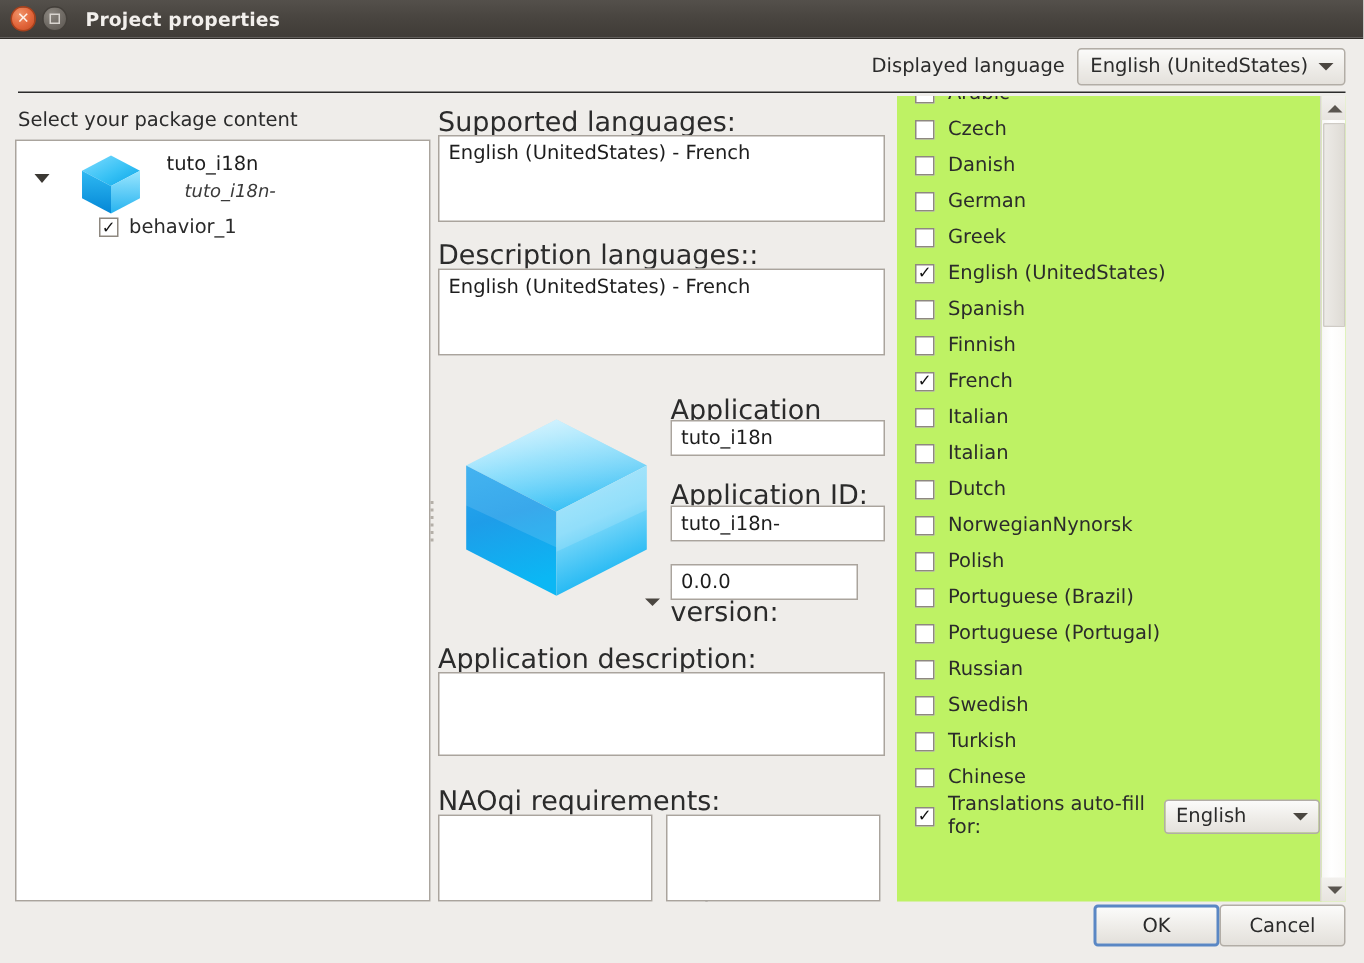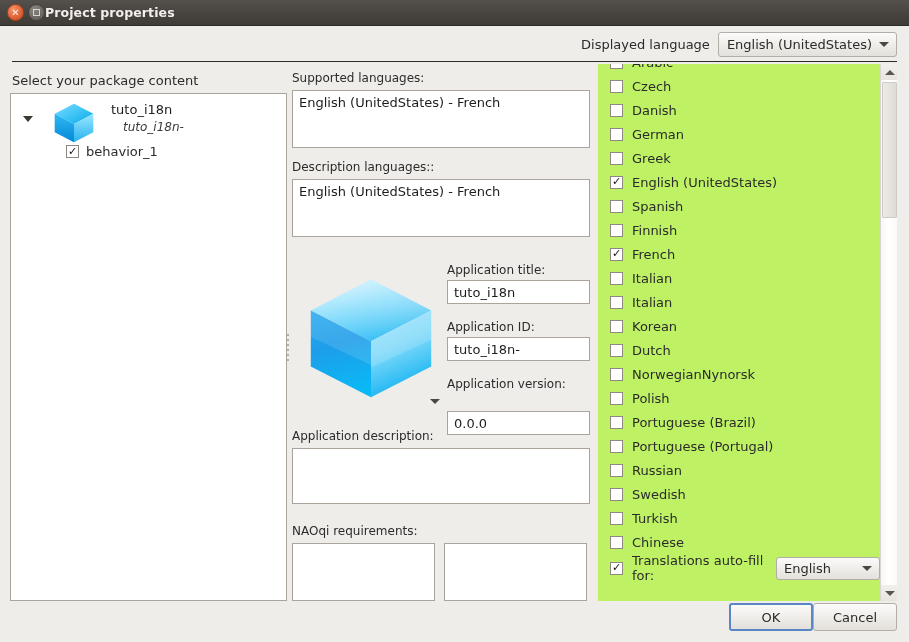--- a/index.html
+++ b/index.html
@@ -43,20 +43,21 @@
   }
   .wbtn.maximize {
     background: radial-gradient(circle at 35% 30%, #8c8780 0%, #6f6a64 55%, #5a554f 100%);
     border: 1px solid #433f3a;
     margin-left: 4px;
   }
   .wbtn.maximize .sq {
     width: 7px; height: 7px; border: 1.5px solid #d8d4cf; background: transparent;
   }
   .title-text {
+    margin-left: 12px;
     color: #f2efec;
     font-size: 12.5px;
     font-weight: bold;
     letter-spacing: .1px;
   }
 
   
   .header-row {
     position: absolute; left: 0; top: 26px;
     width: 909px; height: 36px;
@@ -146,21 +147,21 @@
   .splitter {
     position: absolute; left: 286px; top: 93px;
     width: 4px; height: 508px;
     display: flex; flex-direction: column; align-items: center; justify-content: center;
     gap: 3px;
   }
   .splitter .dot { width: 2px; height: 2px; background: #b4afa8; }
 
   
   .mid { position: absolute; left: 292px; top: 71px; width: 300px; }
-  .fld-label { font-size: 12px; color: #2b2b2b; }
+  .fld-label { font-size: 18px; color: #2b2b2b; }
   .textbox {
     background: #ffffff;
     border: 1px solid #aaa49d;
     font-size: 13px; color: #1d1d1d;
     padding: 4px 6px;
     overflow: hidden;
   }
 
   .m-supported-label { position: absolute; left: 0; top: 0; }
   .m-supported-box  { position: absolute; left: 0; top: 19px; width: 298px; height: 58px; }
@@ -177,21 +178,21 @@
     border-left: 5px solid transparent;
     border-right: 5px solid transparent;
     border-top: 5px solid #4a4640;
   }
 
   .m-title-label   { position: absolute; left: 155px; top: 192px; }
   .m-title-input   { position: absolute; left: 155px; top: 209px; width: 143px; height: 24px; }
   .m-id-label      { position: absolute; left: 155px; top: 249px; }
   .m-id-input      { position: absolute; left: 155px; top: 266px; width: 143px; height: 24px; }
   .m-ver-label     { position: absolute; left: 155px; top: 306px; }
-  .m-ver-input     { position: absolute; left: 155px; top: 340px; width: 143px; height: 24px; }
+  .m-ver-input     { position: absolute; left: 155px; top: 305px; width: 125px; height: 24px; }
 
   .m-appdesc-label { position: absolute; left: 0; top: 358px; }
   .m-appdesc-box   { position: absolute; left: 0; top: 377px; width: 298px; height: 56px; }
 
   .m-naoqi-label   { position: absolute; left: 0; top: 453px; }
   .m-naoqi-box     { position: absolute; left: 0; top: 472px; width: 143px; height: 58px; }
   .m-robot-label   { position: absolute; left: 152px; top: 453px; margin-top: 36px; }
   .m-robot-box     { position: absolute; left: 152px; top: 472px; width: 143px; height: 58px; }
 
   
@@ -450,24 +451,20 @@
           <div class="lang-item">
             <span class="cbx"></span>
             <span class="lbl">Italian</span>
           </div>
           <div class="lang-item">
             <span class="cbx"></span>
             <span class="lbl">Italian</span>
           </div>
           <div class="lang-item">
             <span class="cbx"></span>
-            <span class="lbl">Korean</span>
-          </div>
-          <div class="lang-item">
-            <span class="cbx"></span>
             <span class="lbl">Dutch</span>
           </div>
           <div class="lang-item">
             <span class="cbx"></span>
             <span class="lbl">NorwegianNynorsk</span>
           </div>
           <div class="lang-item">
             <span class="cbx"></span>
             <span class="lbl">Polish</span>
           </div>

